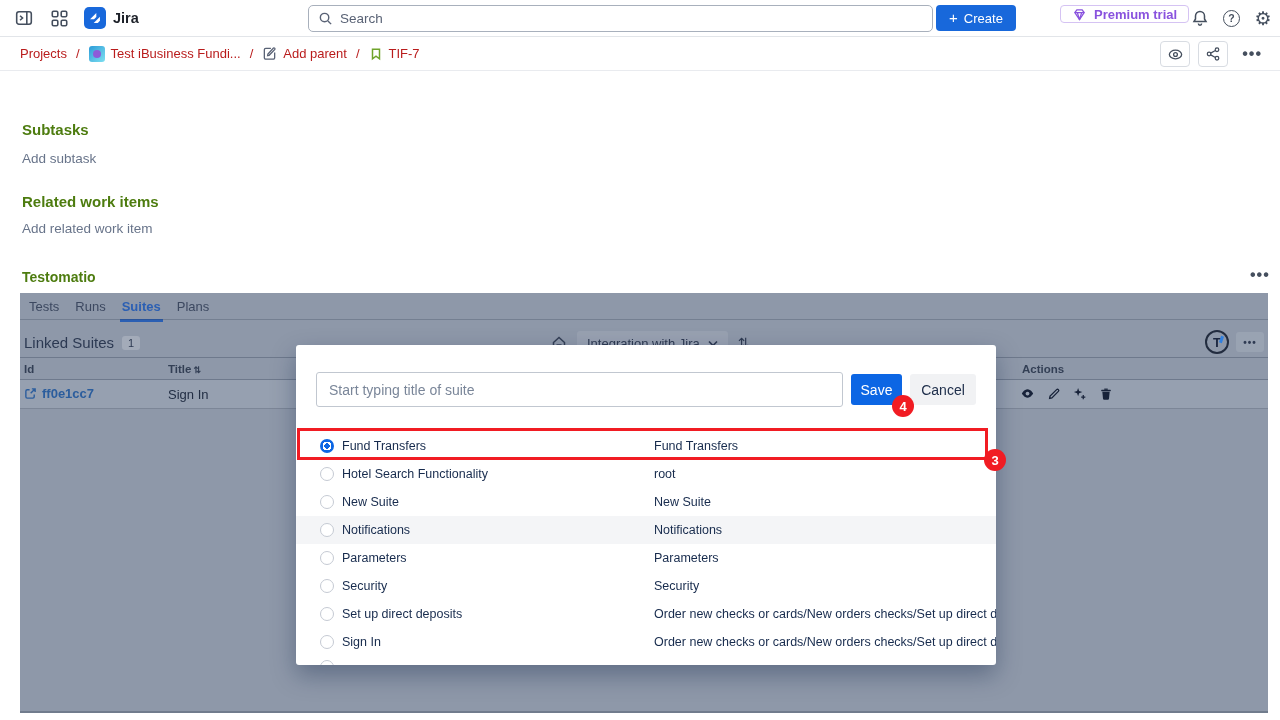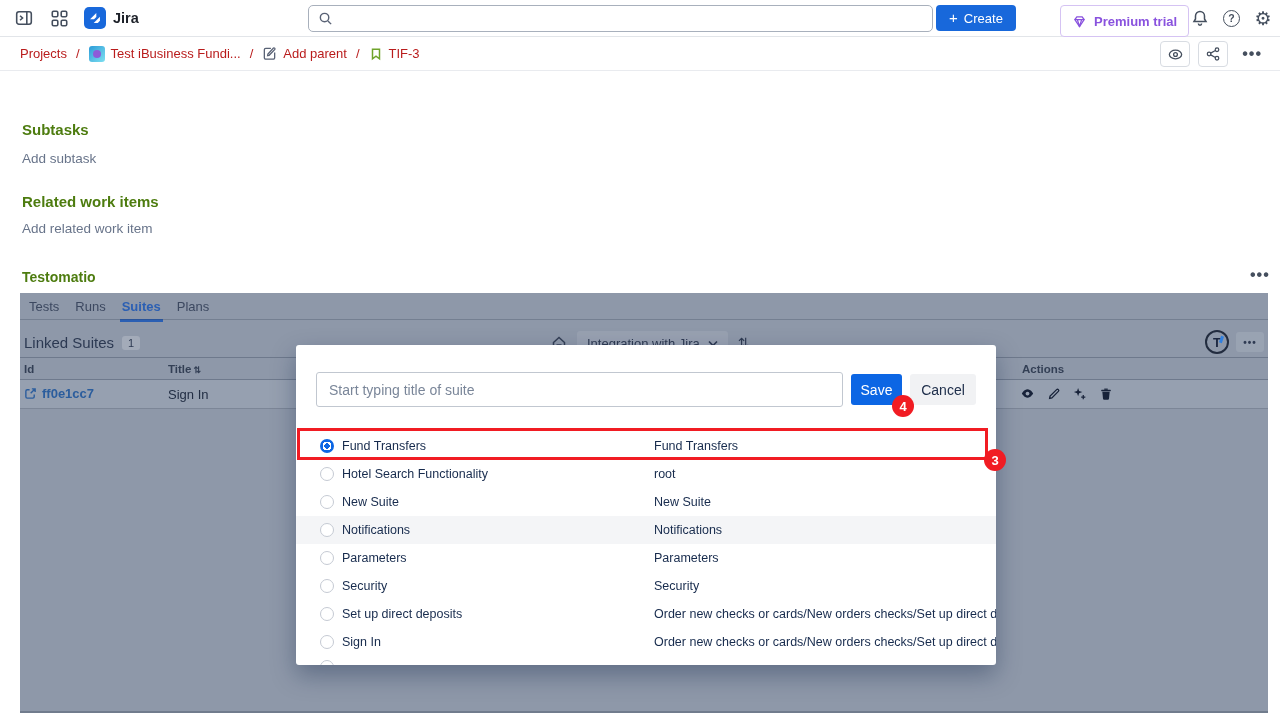--- a/index.html
+++ b/index.html
@@ -10,21 +10,21 @@
   .topnav { position:absolute; top:0; left:0; width:1280px; height:37px; background:#fff; border-bottom:1px solid #e2e5e9; }
   .nav-left { position:absolute; left:14px; top:0; height:36px; display:flex; align-items:center; gap:15px; }
   .icon-btn { display:flex; align-items:center; justify-content:center; width:20px; height:20px; cursor:pointer; }
   .jira-wordmark { display:flex; align-items:center; gap:7px; }
   .jira-name { font-size:14.5px; font-weight:bold; color:#1d2129; }
   .searchbox { position:absolute; left:308px; top:5px; width:625px; height:27px; border:1px solid #a8b0bc; border-radius:5px; display:flex; align-items:center; padding:0 9px; gap:7px; background:#fff; }
   .searchbox input { border:none; outline:none; flex:1; font-size:13.5px; color:#3a4458; font-family:"Liberation Sans",sans-serif; }
   .searchbox input::placeholder { color:#596275; }
   .create-btn { position:absolute; left:936px; top:5px; width:80px; height:26px; background:#1868db; border-radius:4px; color:#fff; font-size:13px; display:flex; align-items:center; justify-content:center; gap:6px; cursor:pointer; }
   .create-plus { font-size:15px; line-height:1; margin-top:-1px; }
-  .premium-btn { position:absolute; left:1060px; top:5px; height:32px; padding:0 11px; border:1px solid #d5c3f3; border-radius:4px; color:#8952de; font-size:13px; font-weight:600; display:flex; align-items:center; gap:7px; cursor:pointer; background:#fff; }
+  .premium-btn { position:absolute; left:1060px; top:5px; height:18px; padding:0 11px; border:1px solid #d5c3f3; border-radius:4px; color:#8952de; font-size:13px; font-weight:600; display:flex; align-items:flex-end; gap:7px; cursor:pointer; background:#fff; }
   .nav-right-icons { position:absolute; left:1190px; top:0; height:36px; display:flex; align-items:center; gap:13px; }
   .help-circle { width:17px; height:17px; border:1.5px solid #454f5e; border-radius:50%; color:#454f5e; font-size:10.5px; font-weight:bold; display:flex; align-items:center; justify-content:center; }
   .gear-glyph { font-size:19px; color:#454f5e; line-height:1; }
 
   
   .crumbbar { position:absolute; top:37px; left:0; width:1280px; height:34px; border-bottom:1px solid #e9ebef; background:#fff; }
   .crumbs { position:absolute; left:20px; top:0; height:33px; display:flex; align-items:center; gap:9px; font-size:13px; color:#b91c1c; }
   .crumb { display:flex; align-items:center; gap:6px; cursor:pointer; }
   .proj-avatar { width:16px; height:16px; border-radius:3px; background:linear-gradient(135deg,#2b9bd8,#7ee0f0); position:relative; }
   .proj-avatar::after { content:""; position:absolute; left:4px; top:4px; width:8px; height:8px; border-radius:50%; background:#8d5bd8; }
@@ -125,20 +125,21 @@
       </span>
     </div>
 
     <div class="searchbox">
       <span class="icon-btn" style="width:15px;height:15px;">
         <svg width="15" height="15" viewBox="0 0 16 16" fill="none" stroke="#596275" stroke-width="1.5">
             <circle cx="7" cy="7" r="4.5"></circle>
             <path d="M10.6 10.6 L14 14"></path>
           </svg>
       </span>
+      <input type="text" placeholder="Search" style="">
     </div>
 
     <div class="create-btn">
       <span class="create-plus">+</span>
       <span>Create</span>
     </div>
 
     <div class="premium-btn">
       <span class="icon-btn" style="width:15px;height:15px;">
         <svg width="15" height="15" viewBox="0 0 16 16" fill="none" stroke="#8952de" stroke-width="1.4">
@@ -183,21 +184,21 @@
         </span>
         <span>Add parent</span>
       </span>
       <span>/</span>
       <span class="crumb">
         <span class="icon-btn" style="width:14px;height:14px;">
           <svg width="14" height="14" viewBox="0 0 16 16" fill="none" stroke="#6fa32b" stroke-width="1.7">
               <path d="M4 2.5 h8 v11 l-4 -3 -4 3 z"></path>
             </svg>
         </span>
-        <span>TIF-3</span>
+        <span>TIF-7</span>
       </span>
     </div>
     <div class="crumb-actions">
       <span class="pill-btn">
         <span class="icon-btn" style="width:17px;height:17px;">
           <svg width="17" height="17" viewBox="0 0 18 18" fill="none" stroke="#454f5e" stroke-width="1.4">
               <ellipse cx="9" cy="9" rx="6.5" ry="4.6"></ellipse>
               <circle cx="9" cy="9" r="2"></circle>
             </svg>
         </span>

